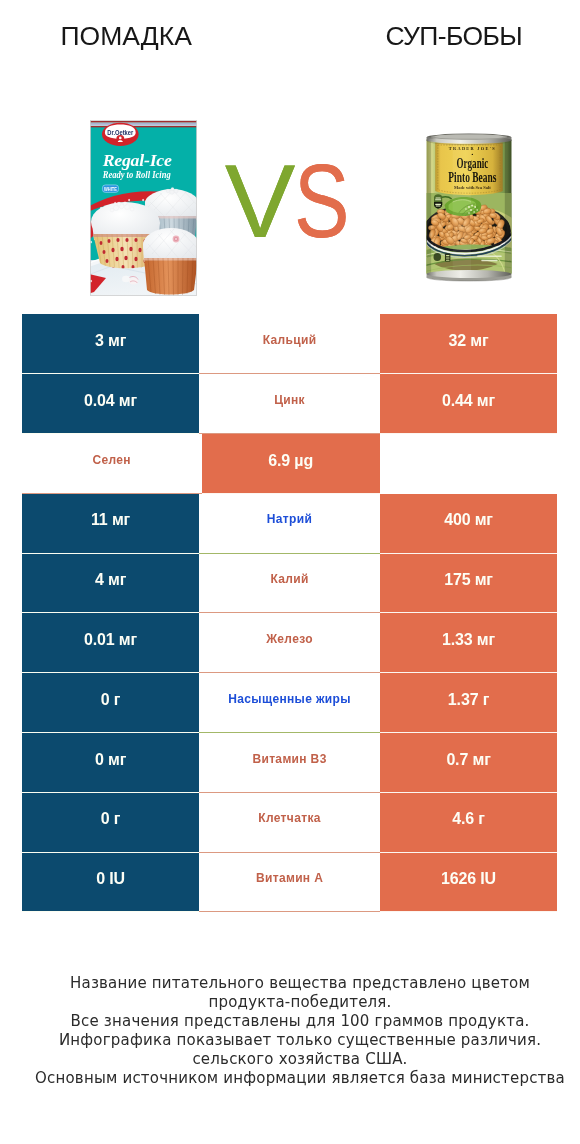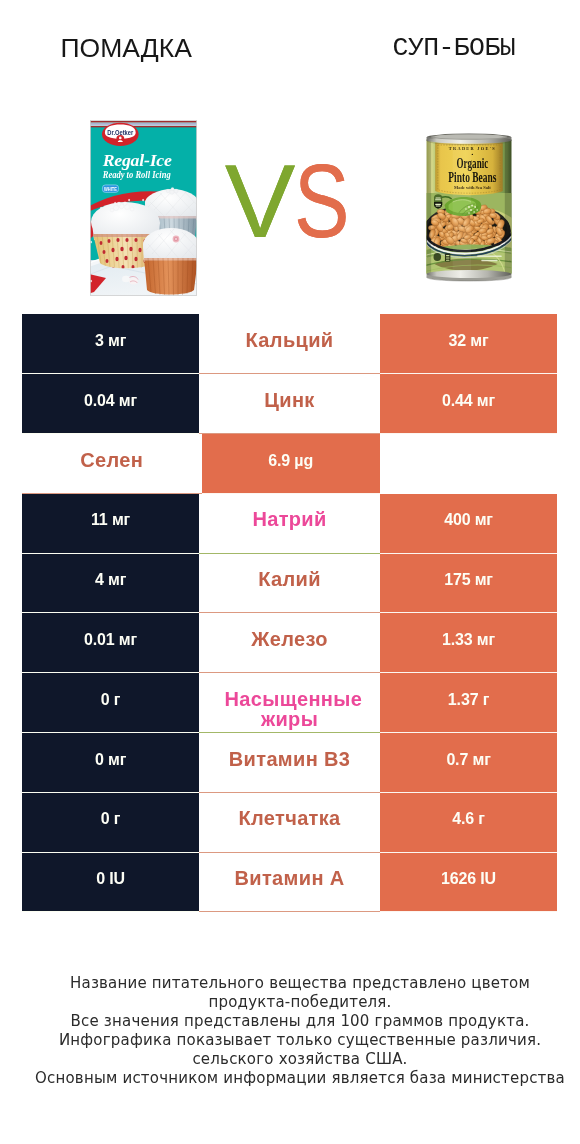--- a/index.html
+++ b/index.html
@@ -1,46 +1,46 @@
 <!DOCTYPE html>
 <html><head>
 <meta charset="utf-8">
 <style>
   html,body{margin:0;padding:0;}
   body{width:580px;height:1144px;background:#fff;font-family:"Liberation Sans",sans-serif;-webkit-font-smoothing:antialiased;}
   .page{position:relative;width:580px;height:1144px;overflow:hidden;background:#fff;}
 
   
-  .titles{position:absolute;left:0;top:12px;width:580px;height:72px;}
+  .titles{position:absolute;left:0;top:0;width:580px;height:72px;}
   .title{position:absolute;top:0;text-align:center;font-size:26.5px;color:#171717;
          line-height:72px;font-weight:400;white-space:nowrap;}
   .t-left{left:126.25px;transform:translateX(-50%);}
-  .t-right{left:453.8px;transform:translateX(-50%);letter-spacing:-0.6px;font-family:Liberation Mono, monospace;}
+  .t-right{left:453.8px;transform:translateX(-50%);letter-spacing:-0.6px;}
 
   
   .hero{position:absolute;left:0;top:88px;width:580px;height:220px;}
   .prod{position:absolute;top:0;}
   .prod-left{left:89.5px;top:31.5px;}
   .prod-right{left:423.5px;top:45px;}
   .vs{position:absolute;left:4px;top:0;width:580px;text-align:center;
       font-size:104px;line-height:226px;font-weight:400;letter-spacing:-1px;}
   .vs-v{color:#7FA72F;display:inline-block;transform:scaleX(1.02);transform-origin:right bottom;}
   .vs-s{color:#E26D4C;display:inline-block;transform:scaleX(0.80);transform-origin:left bottom;}
 
   
   .table{position:absolute;left:21.6px;top:314.4px;width:535.9px;}
   .row{display:flex;height:59.8px;box-sizing:border-box;}
   .cell{display:flex;align-items:flex-start;justify-content:center;text-align:center;
         box-sizing:border-box;border-bottom:1.2px solid transparent;padding-top:16.6px;}
-  .c-left{width:177.9px;background:#0f172a;border-bottom-color:#FCFEF2;}
+  .c-left{width:177.9px;background:#0c4a6e;border-bottom-color:#FCFEF2;}
   .c-mid{width:180.1px;background:#fff;}
   .c-right{width:177.9px;background:#E26D4C;border-bottom-color:#FDF6F0;}
   .v-txt{font-size:16px;color:#FDFEF5;font-weight:700;letter-spacing:-0.15px;line-height:19.8px;}
-  .l-txt{font-size:20px;font-weight:700;line-height:19.8px;max-width:130px;letter-spacing:.35px;}
-  .lbl-l{color:#ec4899;}
+  .l-txt{font-size:12px;font-weight:700;line-height:19.8px;max-width:130px;letter-spacing:.35px;}
+  .lbl-l{color:#1d4ed8;}
   .lbl-r{color:#C1614A;}
   .row.w-l .c-mid{border-bottom-color:#A3B868;}
   .row.w-r .c-mid{border-bottom-color:#DC9981;}
 
   
   .footer{position:absolute;left:0;top:973.5px;width:580px;text-align:center;
           font-family:"DejaVu Sans",sans-serif;
           font-size:15px;line-height:19px;color:#2b2b2b;letter-spacing:0.2px;margin-left:10px;}
 </style>
 </head>

